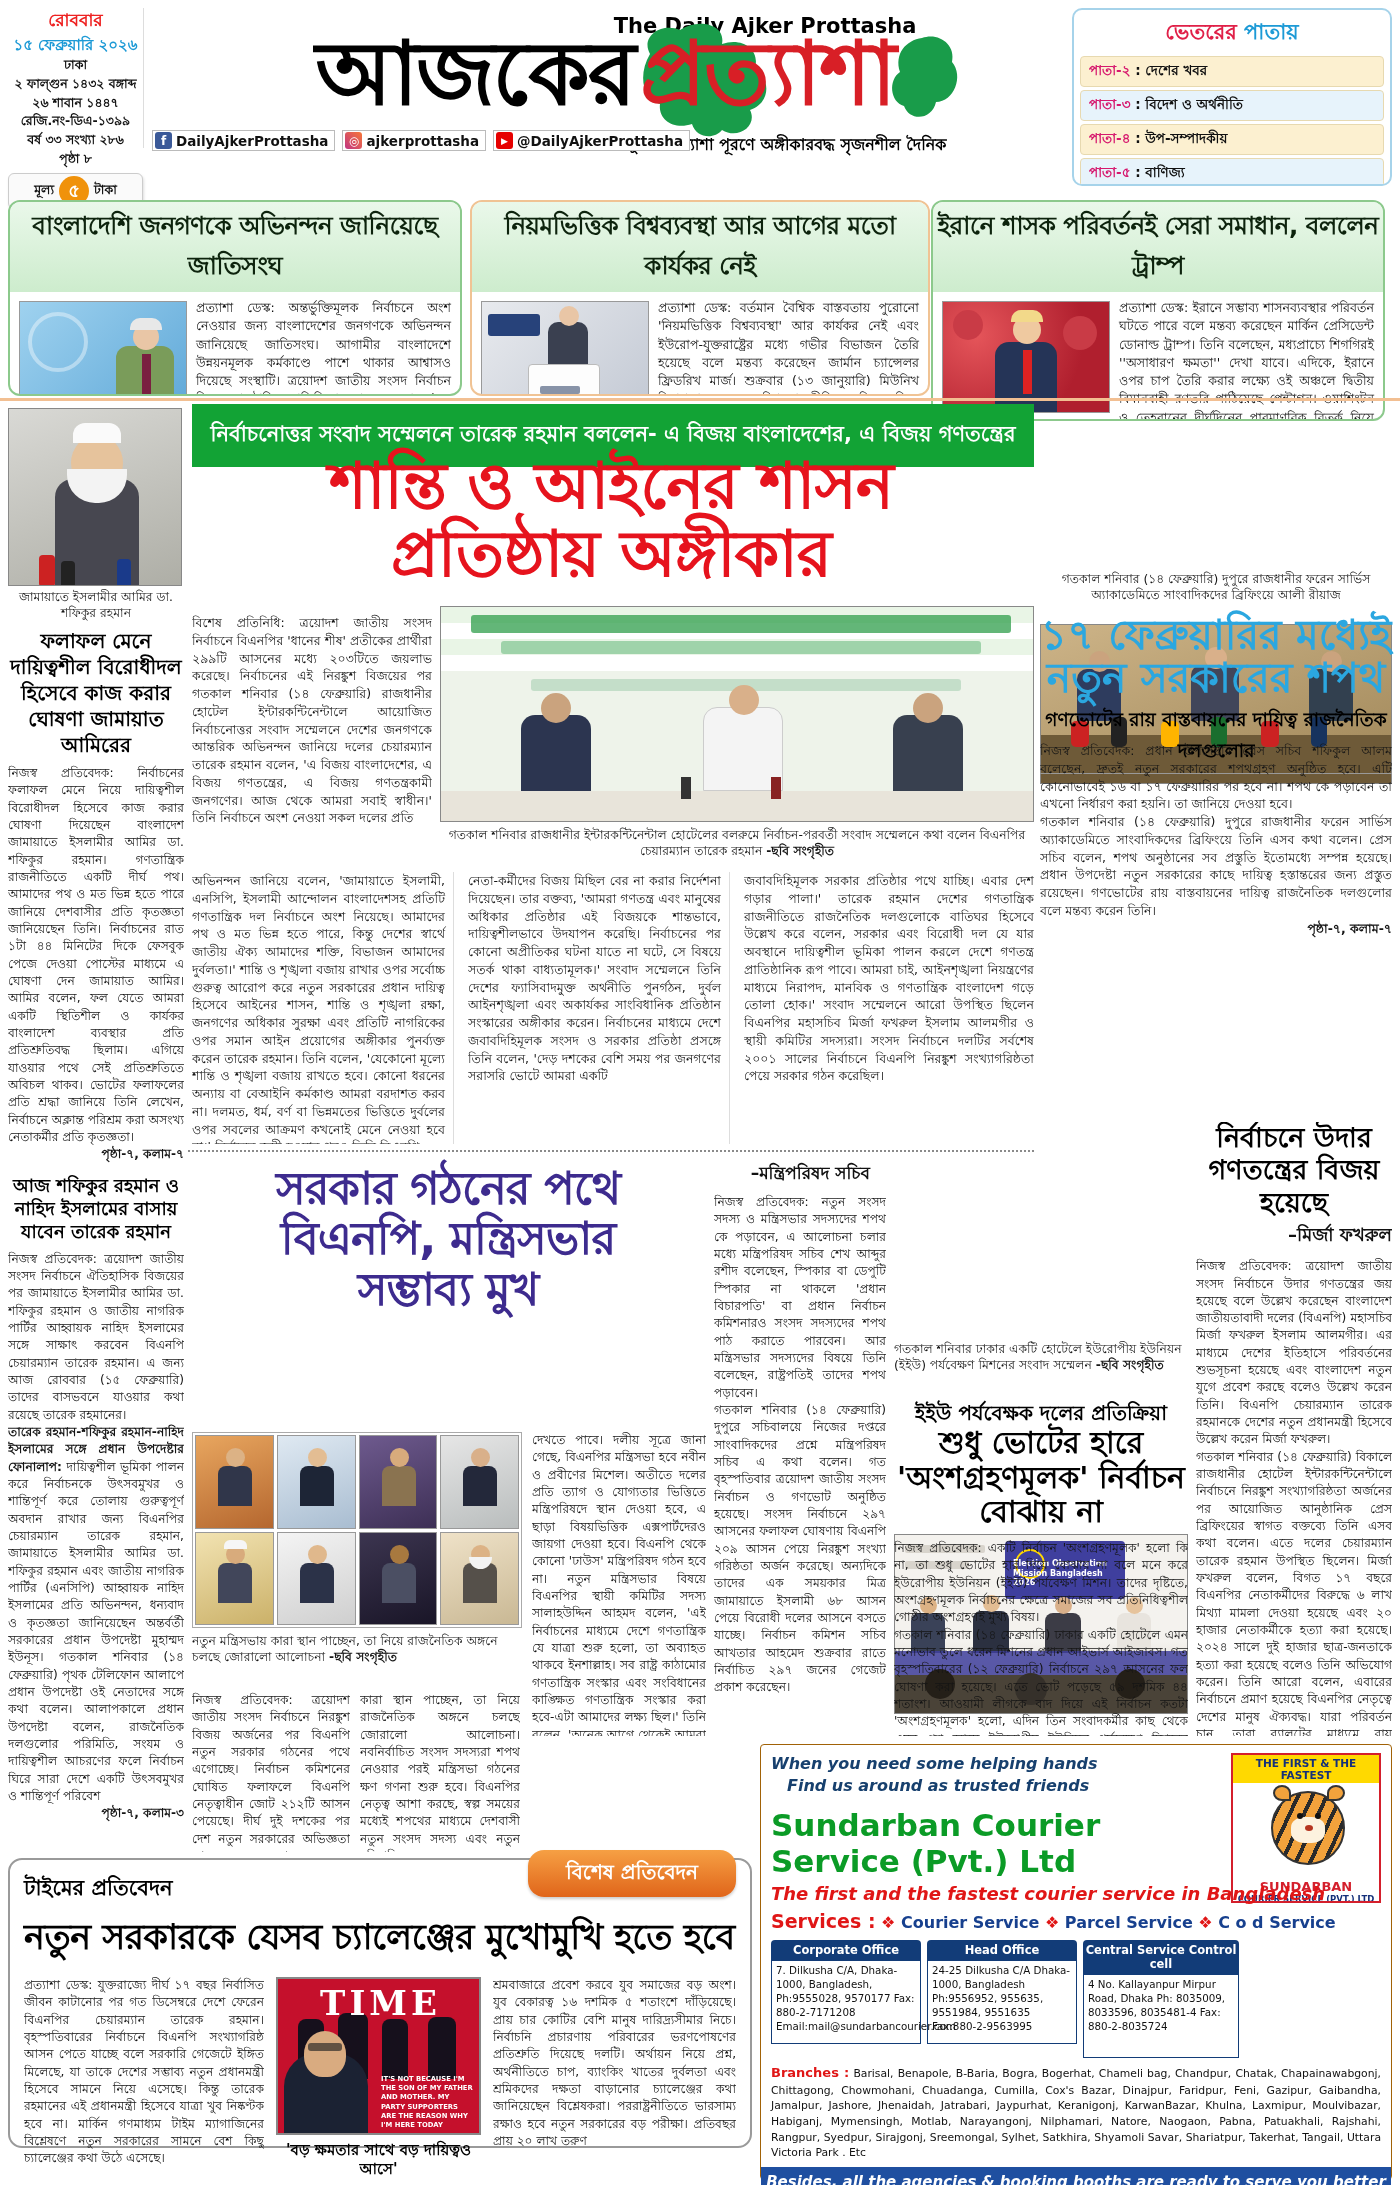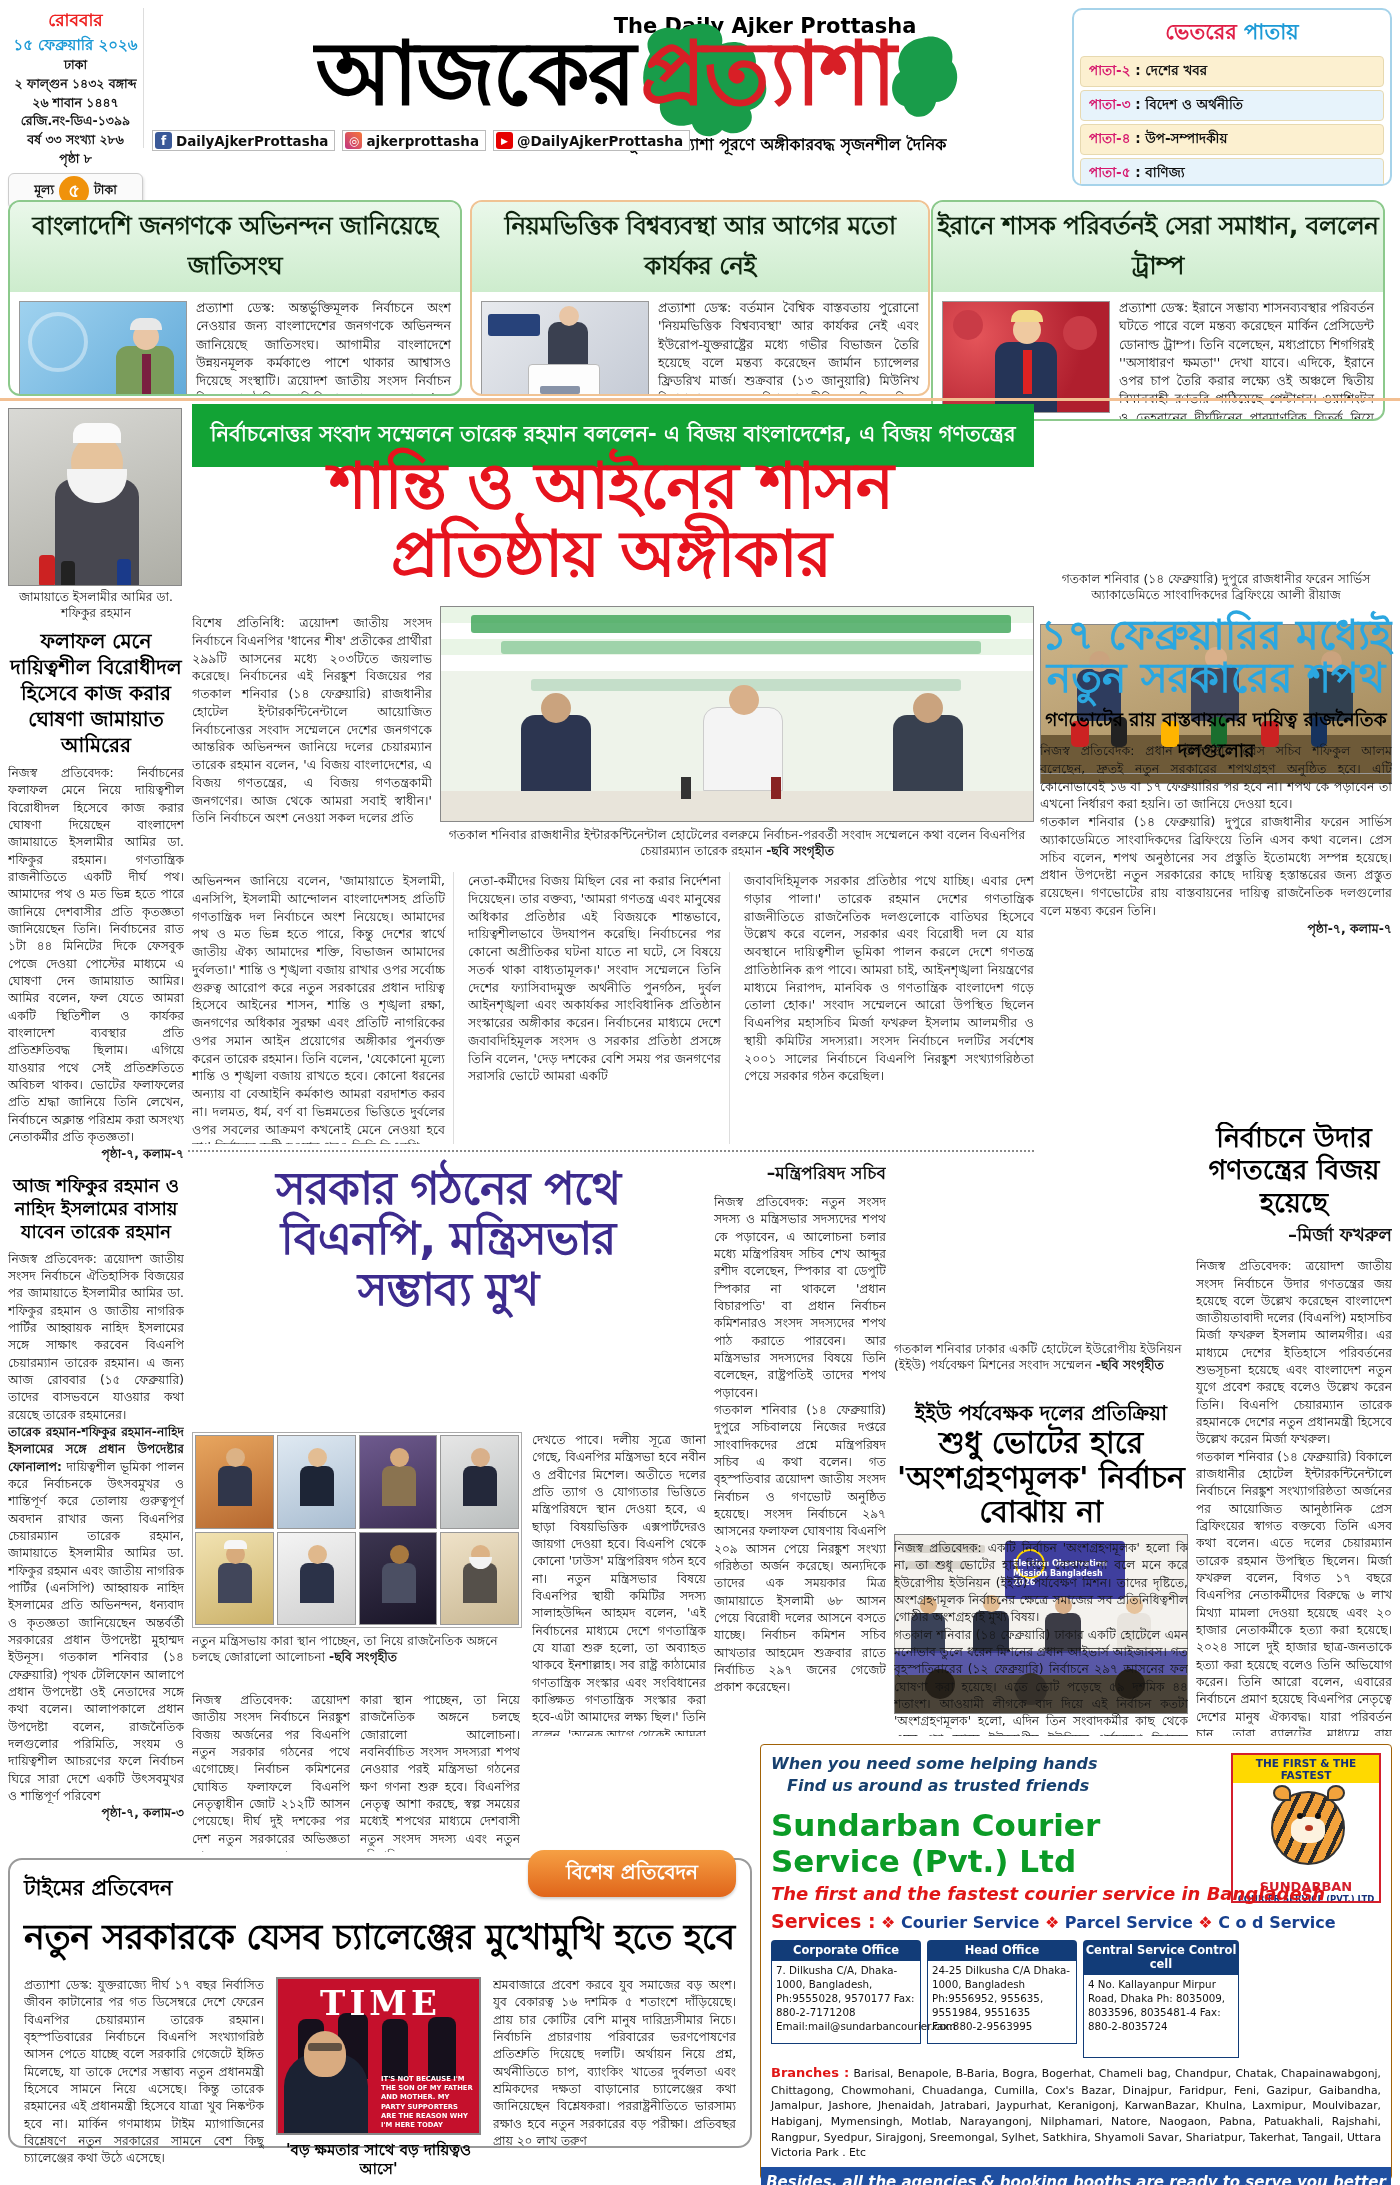--- a/index.html
+++ b/index.html
@@ -346,21 +346,21 @@
 </div>
 <div class="abs body-txt" style="left:360px;top:1692px;width:160px;height:160px;font-size:12.2px">
   <span>কারা স্থান পাচ্ছেন, তা নিয়ে রাজনৈতিক অঙ্গনে চলছে জোরালো আলোচনা। নবনির্বাচিত সংসদ সদস্যরা শপথ নেওয়ার পরই মন্ত্রিসভা গঠনের ক্ষণ গণনা শুরু হবে। বিএনপির নেতৃত্ব আশা করছে, স্বল্প সময়ের মধ্যেই শপথের মাধ্যমে দেশবাসী নতুন সংসদ সদস্য এবং নতুন মন্ত্রিপরিষদ</span>
 </div>
 <div class="abs body-txt" style="left:532px;top:1432px;width:174px;height:304px;font-size:12.2px">
   <span>দেখতে পাবে। দলীয় সূত্রে জানা গেছে, বিএনপির মন্ত্রিসভা হবে নবীন ও প্রবীণের মিশেল। অতীতে দলের প্রতি ত্যাগ ও যোগ্যতার ভিত্তিতে মন্ত্রিপরিষদে স্থান দেওয়া হবে, এ ছাড়া বিষয়ভিত্তিক এক্সপার্টদেরও জায়গা দেওয়া হবে। বিএনপি থেকে কোনো 'ঢাউস' মন্ত্রিপরিষদ গঠন হবে না। নতুন মন্ত্রিসভার বিষয়ে বিএনপির স্থায়ী কমিটির সদস্য সালাহউদ্দিন আহমদ বলেন, 'এই নির্বাচনের মাধ্যমে দেশে গণতান্ত্রিক যে যাত্রা শুরু হলো, তা অব্যাহত থাকবে ইনশাল্লাহ। সব রাষ্ট্র কাঠামোর গণতান্ত্রিক সংস্কার এবং সংবিধানের কাঙ্ক্ষিত গণতান্ত্রিক সংস্কার করা হবে-এটা আমাদের লক্ষ্য ছিল।' তিনি বলেন, 'অনেক আগে থেকেই আমরা আমাদের ইশতেহার প্রণয়ন করেছি। এর মধ্যে জুলাই জাতীয় সনদ স্বাক্ষরিত হয়েছে, যার মধ্য দিয়ে একটি রাজনৈতিক সমঝোতা হয়েছে। এই রাজনৈতিক সমঝোতার দলিল আমরা অক্ষরে অক্ষরে পালন করব।' সালাহউদ্দিন আহমদ বলেন,</span>
   
 </div>
 
 <div class="abs" style="left:714px;top:1158px;width:172px;height:578px;overflow:hidden">
-  <span class="attr" style="margin:2px 0 6px;font-size:17px">–মন্ত্রিপরিষদ সচিব</span>
+  <span class="attr" style="margin:2px 16px 6px;font-size:17px">–মন্ত্রিপরিষদ সচিব</span>
   <div class="body-txt" style="font-size:12.2px">
     <span>নিজস্ব প্রতিবেদক: নতুন সংসদ সদস্য ও মন্ত্রিসভার সদস্যদের শপথ কে পড়াবেন, এ আলোচনা চলার মধ্যে মন্ত্রিপরিষদ সচিব শেখ আব্দুর রশীদ বলেছেন, স্পিকার বা ডেপুটি স্পিকার না থাকলে 'প্রধান বিচারপতি' বা প্রধান নির্বাচন কমিশনারও সংসদ সদস্যদের শপথ পাঠ করাতে পারবেন। আর মন্ত্রিসভার সদস্যদের বিষয়ে তিনি বলেছেন, রাষ্ট্রপতিই তাদের শপথ পড়াবেন।</span><br>
     <span>গতকাল শনিবার (১৪ ফেব্রুয়ারি) দুপুরে সচিবালয়ে নিজের দপ্তরে সাংবাদিকদের প্রশ্নে মন্ত্রিপরিষদ সচিব এ কথা বলেন। গত বৃহস্পতিবার ত্রয়োদশ জাতীয় সংসদ নির্বাচন ও গণভোট অনুষ্ঠিত হয়েছে। সংসদ নির্বাচনে ২৯৭ আসনের ফলাফল ঘোষণায় বিএনপি ২০৯ আসন পেয়ে নিরঙ্কুশ সংখ্যা গরিষ্ঠতা অর্জন করেছে। অন্যদিকে তাদের এক সময়কার মিত্র জামায়াতে ইসলামী ৬৮ আসন পেয়ে বিরোধী দলের আসনে বসতে যাচ্ছে। নির্বাচন কমিশন সচিব আখতার আহমেদ শুক্রবার রাতে নির্বাচিত ২৯৭ জনের গেজেট প্রকাশ করেছেন।</span><br>
     
     
   </div>
 </div>
 
 <div class="abs photo" style="left:894px;top:1158px;width:294px;height:180px;background:linear-gradient(180deg,#f4f2ee 60%,#c9c2b6)">
   <i style="left:110px;top:6px;width:120px;height:58px;background:#3f3f9e;border-radius:4px"></i>

